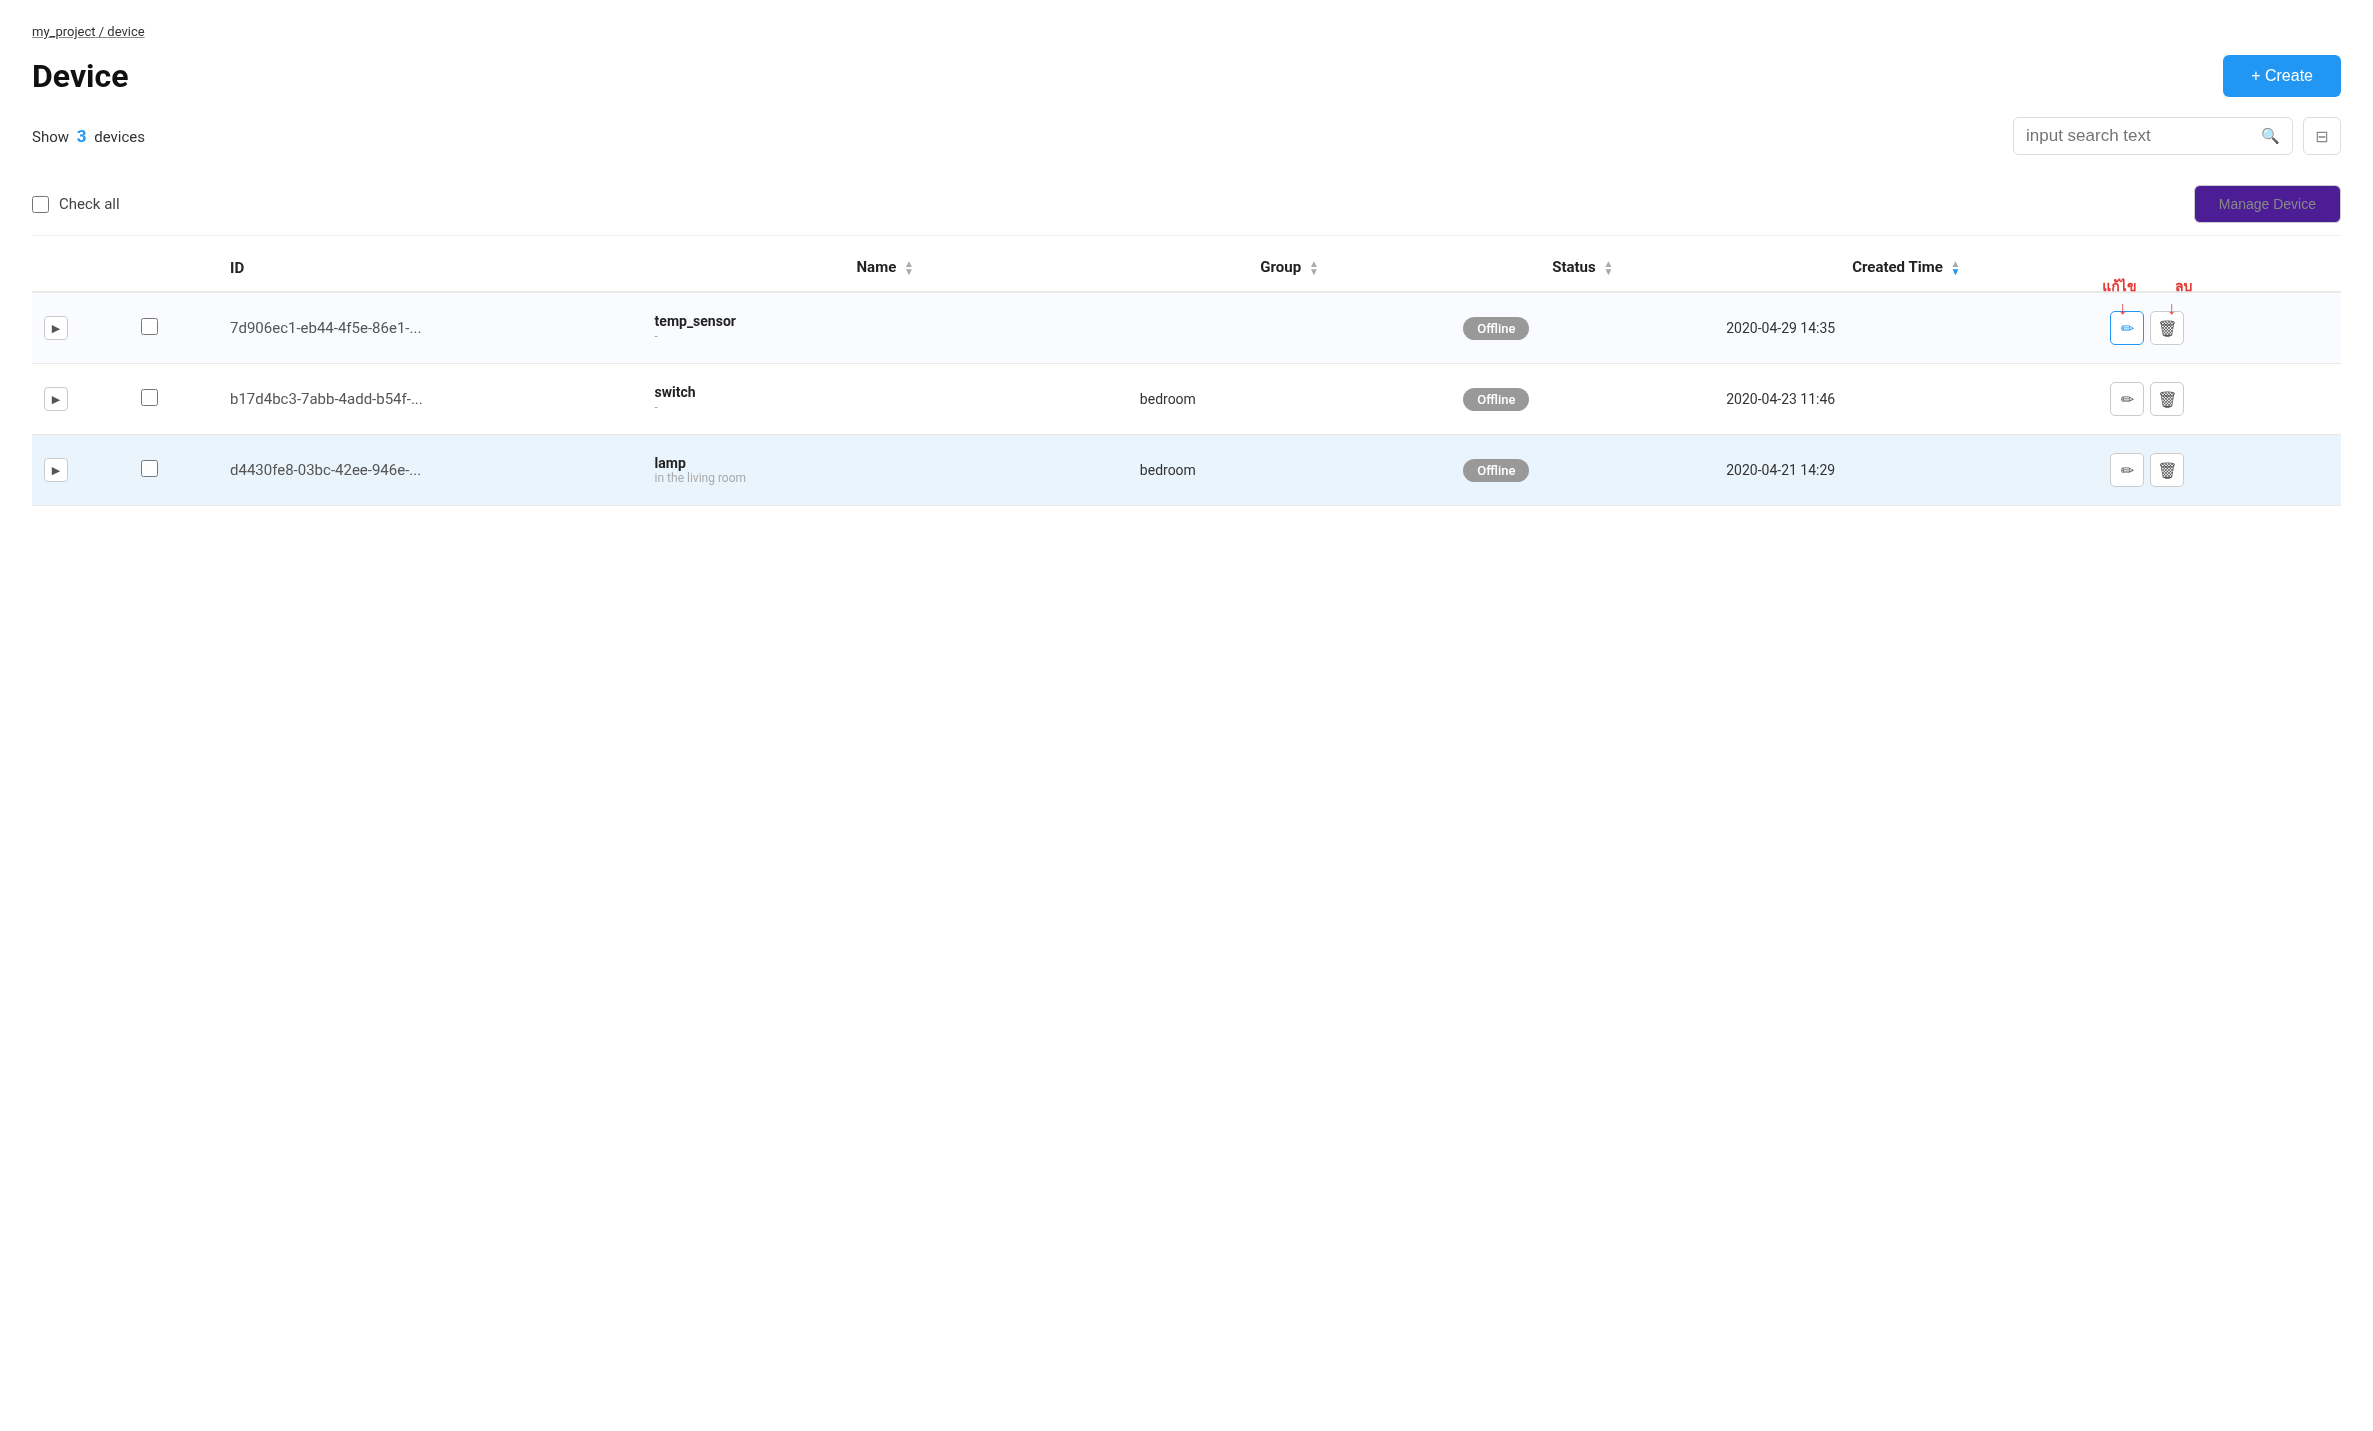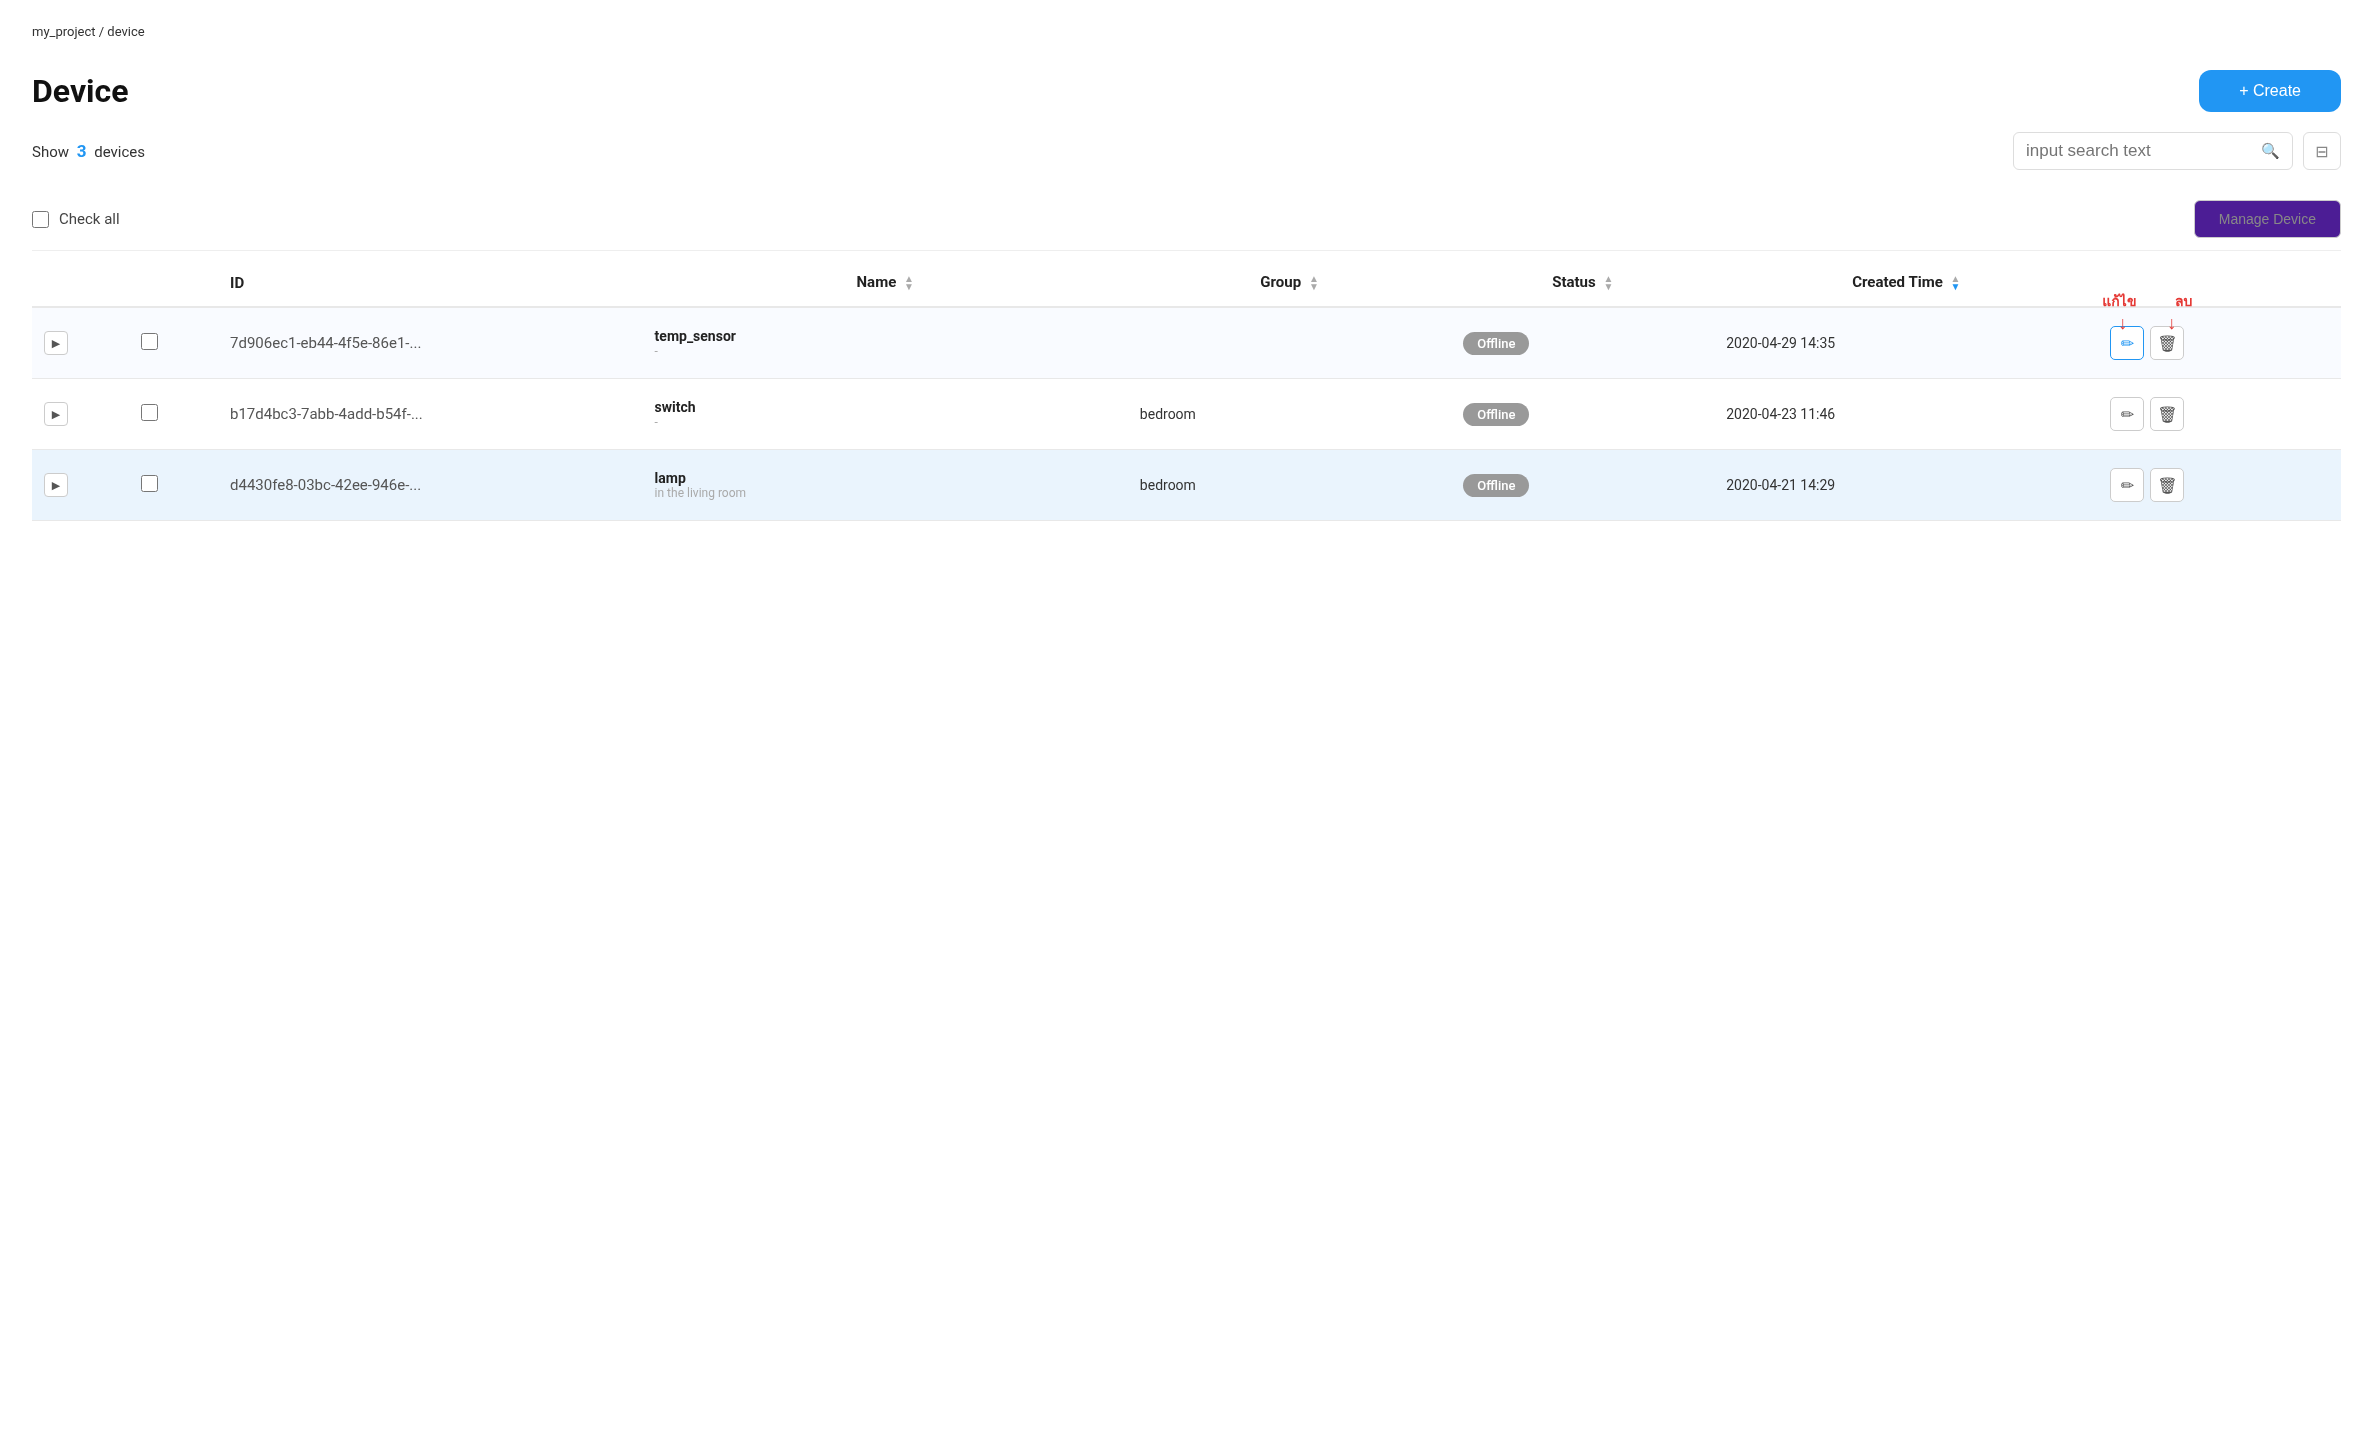--- a/index.html
+++ b/index.html
@@ -10,40 +10,41 @@
       font-size: 15px;
     }
     .page-wrapper {
       background: #fff;
       min-height: 100vh;
       padding: 24px 32px;
     }
     .breadcrumb {
       font-size: 13px;
       color: #888;
-      margin-bottom: 31px;
+      margin-bottom: 16px;
+      text-decoration: underline;
     }
     .breadcrumb span { color: #333; }
     .header-row {
       display: flex;
       align-items: center;
       justify-content: space-between;
       margin-bottom: 20px;
     }
     .page-title {
       font-size: 32px;
       font-weight: 700;
       color: #111;
     }
     .create-btn {
       background: #2196f3;
       color: #fff;
       border: none;
-      border-radius: 12px;
-      padding: 12px 40px;
+      border-radius: 6px;
+      padding: 12px 28px;
       font-size: 16px;
       font-weight: 500;
       cursor: pointer;
       display: flex;
       align-items: center;
       gap: 6px;
     }
     .toolbar-row {
       display: flex;
       align-items: center;

